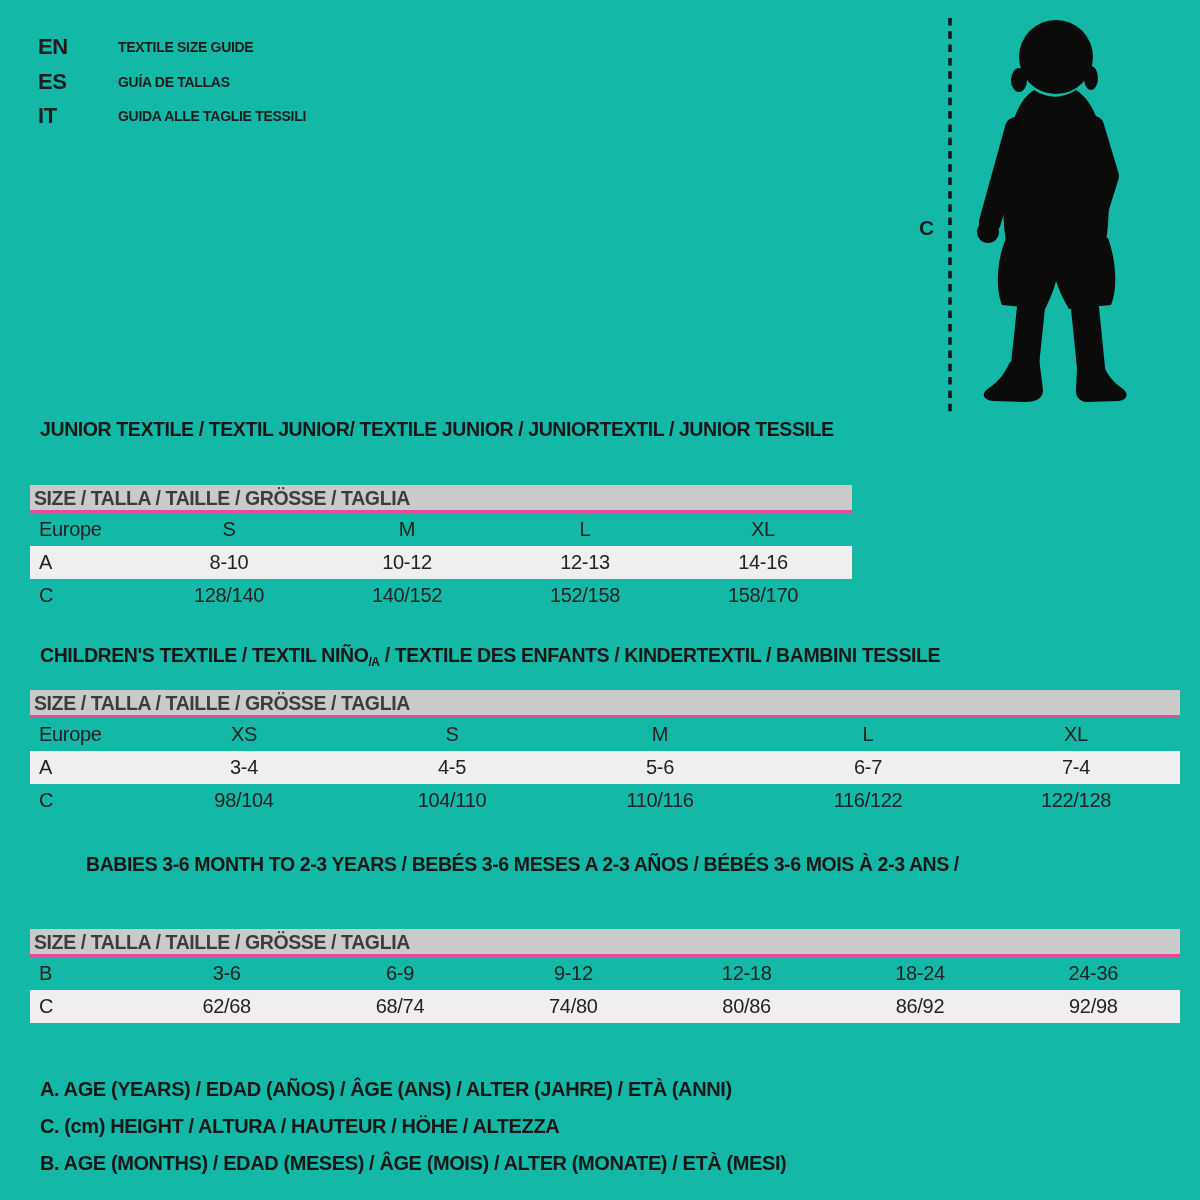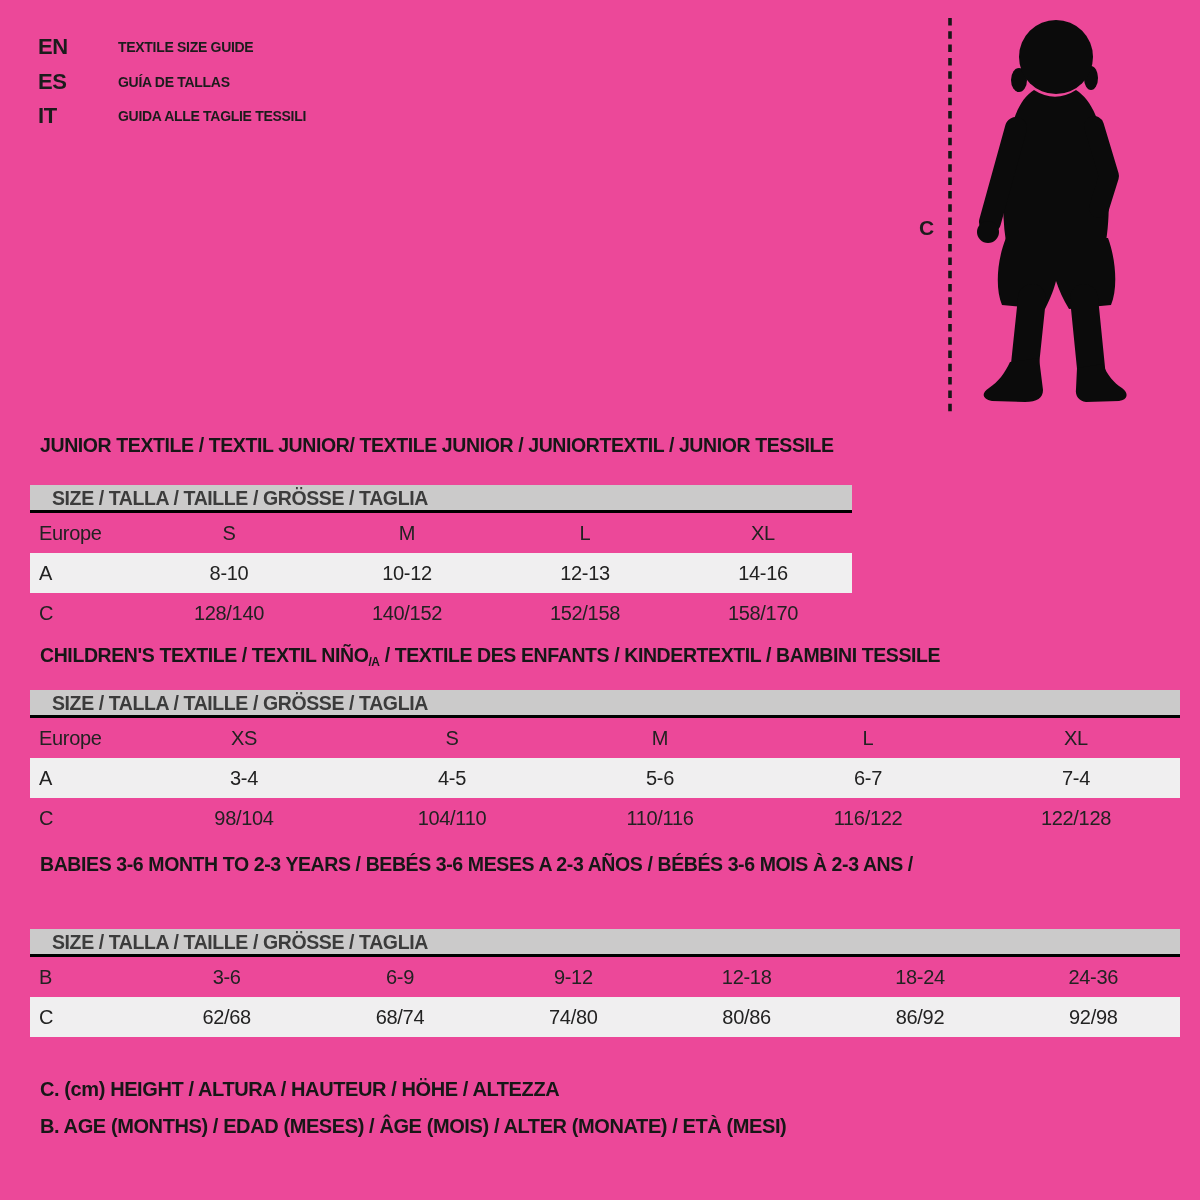--- a/index.html
+++ b/index.html
@@ -1,39 +1,39 @@
 <!DOCTYPE html>
 <html><head>
 <meta charset="utf-8">
 <style>
   html,body{margin:0;padding:0;background:#ffffff;}
   .canvas{
-    position:relative;width:1200px;height:1200px;background:#ec4899;
+    position:relative;width:1200px;height:1200px;background:#14b8a6;
     font-family:"Liberation Sans",sans-serif;color:#1c1c1c;overflow:hidden;
   }
   
   .lang-block{position:absolute;left:38px;top:30px;}
   .lang-row{display:flex;height:34.5px;align-items:center;}
   .lang-code{width:80px;font-weight:bold;font-size:22px;letter-spacing:-0.3px;}
   .lang-label{font-weight:bold;font-size:14px;letter-spacing:-0.3px;white-space:nowrap;}
 
   
   .figure-svg{position:absolute;left:930px;top:0;width:215px;height:420px;}
   .measure-label{position:absolute;left:919px;top:216px;font-size:21px;font-weight:bold;}
 
   
   .sec-heading{position:absolute;left:40px;font-weight:bold;font-size:19.5px;letter-spacing:-0.4px;white-space:nowrap;color:#171717;}
   .sec-heading .sub{font-size:12px;vertical-align:-4px;}
-  .two-line{line-height:37px;}
+  .two-line{line-height:37px;margin-left:46px;}
 
   
   .size-table{position:absolute;left:30px;font-size:20px;letter-spacing:-0.3px;color:#222;}
-  .t-header{height:25px;line-height:26px;background:#cbcaca;border-bottom:3px solid #000000;
-            font-weight:bold;font-size:19.5px;letter-spacing:-0.4px;color:#3c3c3c;padding-left:22px;}
-  .t-row{display:flex;height:40px;align-items:center;}
+  .t-header{height:25px;line-height:26px;background:#cbcaca;border-bottom:3px solid #ec4899;
+            font-weight:bold;font-size:19.5px;letter-spacing:-0.4px;color:#3c3c3c;padding-left:4px;}
+  .t-row{display:flex;height:33px;align-items:center;}
   .t-row.alt{background:#f0eff0;}
   .t-label{flex:0 0 110px;padding-left:9px;box-sizing:border-box;}
   .t-cell{flex:1;text-align:center;}
 
   
   .legend{position:absolute;left:40px;top:1071px;font-weight:bold;font-size:20px;letter-spacing:-0.4px;line-height:37px;color:#171717;}
   .legend div{white-space:nowrap;}
 </style>
 </head>
 <body>
@@ -67,21 +67,21 @@
       <polyline points="122,126 137,176 127,208" fill="none" stroke="#0b0b0b" stroke-width="20" stroke-linecap="round" stroke-linejoin="round"></polyline>
       <path d="M34,238 C25,260 23,288 30,305 L73,309 C79,297 82,289 84,281 C87,290 91,299 97,309 L139,305 C146,288 144,260 136,238 Z"></path>
       <line x1="60" y1="298" x2="52" y2="374" stroke="#0b0b0b" stroke-width="28" stroke-linecap="round"></line>
       <line x1="112" y1="298" x2="120" y2="378" stroke="#0b0b0b" stroke-width="28" stroke-linecap="round"></line>
       <path d="M38,362 L67,358 L71,390 C71,398 65,402 53,402 L20,401 C10,399 9,393 17,388 C26,382 33,373 38,362 Z"></path>
       <path d="M105,368 L131,364 C135,375 142,383 150,388 C157,393 156,400 147,401 L114,402 C107,401 103,396 104,389 Z"></path>
     </g>
   </svg>
   <div class="measure-label">C</div>
 
-  <div class="sec-heading" style="top:434px;">JUNIOR TEXTILE / TEXTIL JUNIOR/ TEXTILE JUNIOR / JUNIORTEXTIL / JUNIOR TESSILE</div>
+  <div class="sec-heading" style="top:418px;">JUNIOR TEXTILE / TEXTIL JUNIOR/ TEXTILE JUNIOR / JUNIORTEXTIL / JUNIOR TESSILE</div>
   <div class="size-table" style="top:485px;width:822px;">
     <div class="t-header">SIZE / TALLA / TAILLE / GRÖSSE / TAGLIA</div>
     <div class="t-row">
       <div class="t-label">Europe</div>
       <div class="t-cell">S</div>
       <div class="t-cell">M</div>
       <div class="t-cell">L</div>
       <div class="t-cell">XL</div>
     </div>
     <div class="t-row alt">
@@ -150,17 +150,18 @@
       <div class="t-cell">62/68</div>
       <div class="t-cell">68/74</div>
       <div class="t-cell">74/80</div>
       <div class="t-cell">80/86</div>
       <div class="t-cell">86/92</div>
       <div class="t-cell">92/98</div>
     </div>
   </div>
 
   <div class="legend">
+    <div>A. AGE (YEARS) / EDAD (AÑOS) / ÂGE (ANS) / ALTER (JAHRE) / ETÀ (ANNI)</div>
     <div>C. (cm) HEIGHT / ALTURA / HAUTEUR / HÖHE / ALTEZZA</div>
     <div>B. AGE (MONTHS) / EDAD (MESES) / ÂGE (MOIS) / ALTER (MONATE) / ETÀ (MESI)</div>
   </div>
 
 </div>
 
 </body></html>

